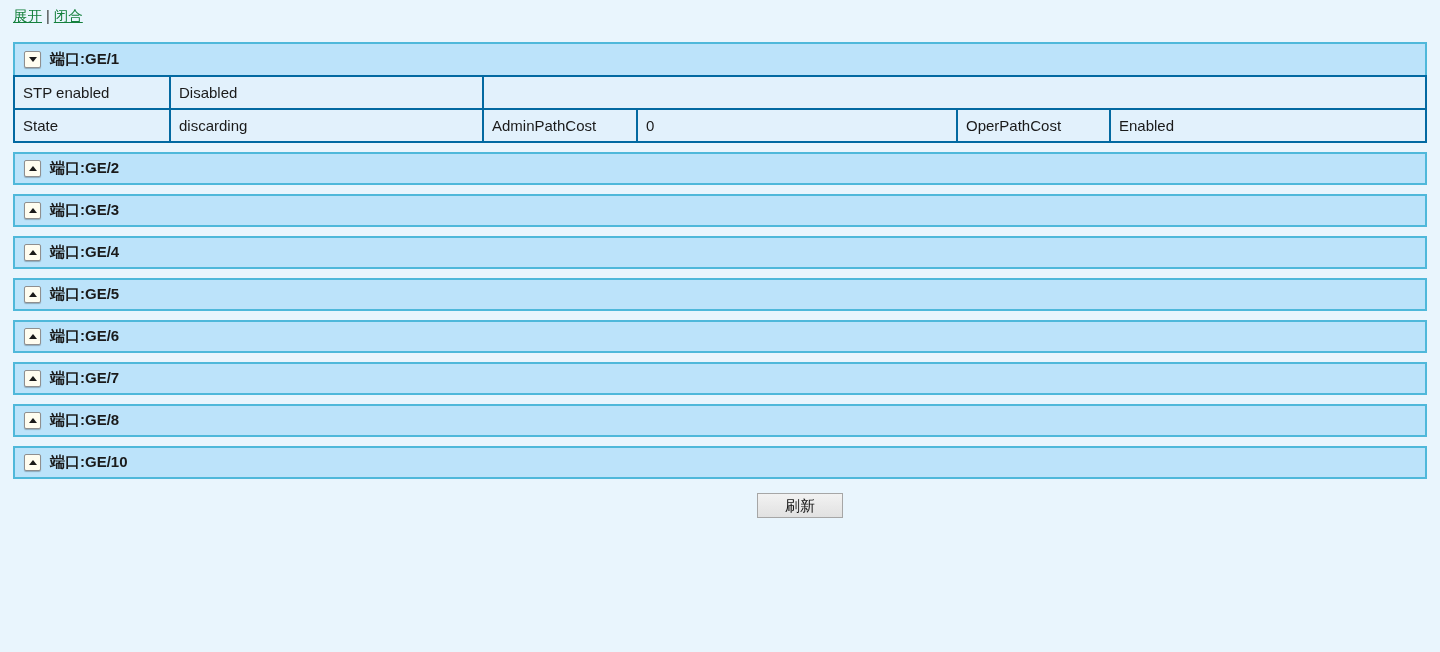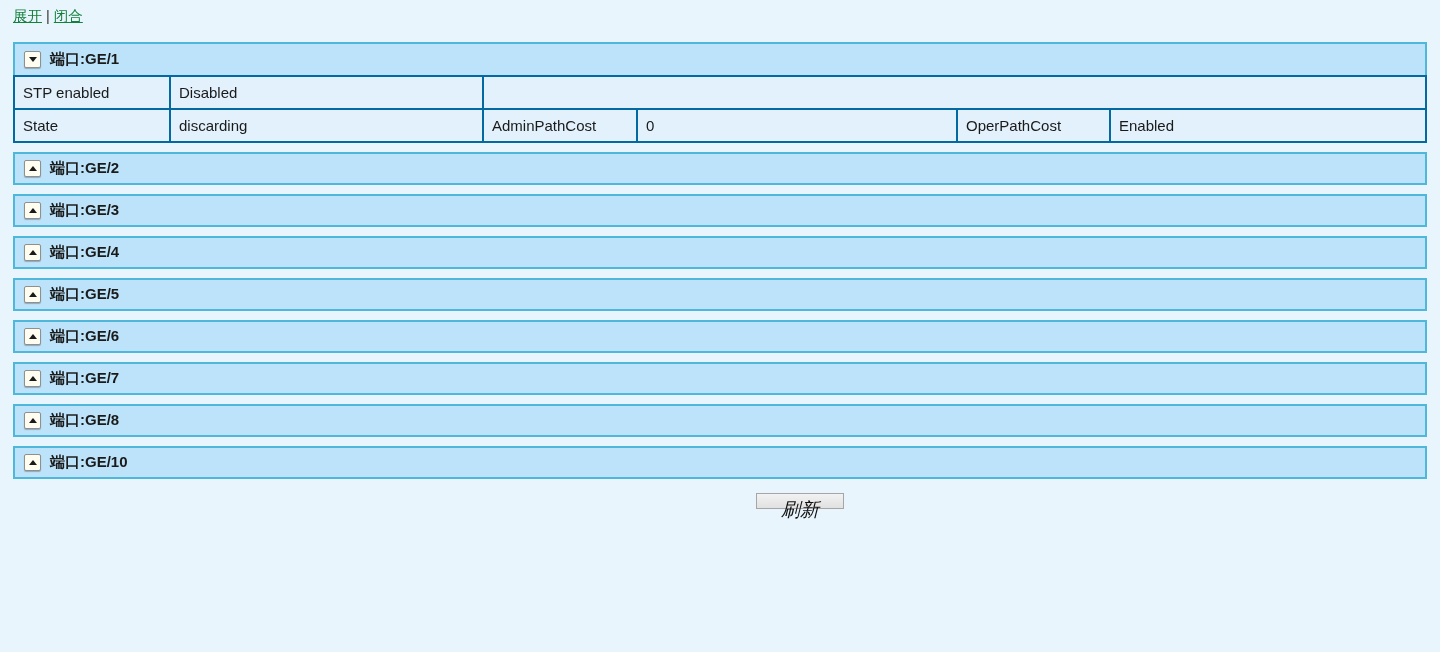--- a/index.html
+++ b/index.html
@@ -89,30 +89,29 @@
     white-space: nowrap;
   }
   
   .footer {
     text-align: center;
     margin-top: 14px;
     padding-left: 160px;
   }
   .btn {
     font-family: "Liberation Sans", "DejaVu Sans", sans-serif;
-    font-size: 19px;
+    font-size: 15px;
     color: #111;
     min-width: 86px;
-    height: 16px;
+    height: 25px;
     padding: 3px 24px;
     background: linear-gradient(#f2f2f2, #e1e1e1);
     border: 1px solid #a6a6a6;
     border-radius: 0;
     cursor: pointer;
-    font-style: italic;
   }
 </style>
 </head>
 <body>
 
 <div class="content">
 
   <div class="toolbar">
     <a>展开</a><span class="sep">|</span><a>闭合</a>
   </div>

